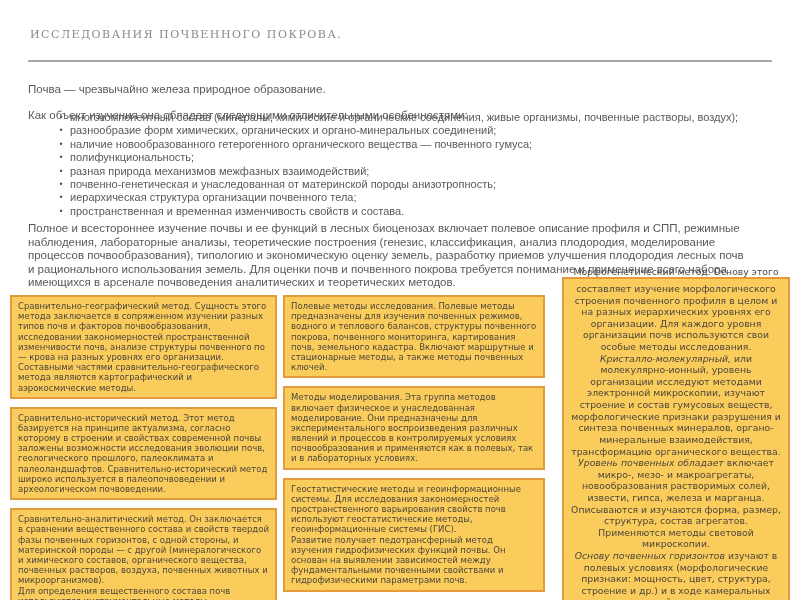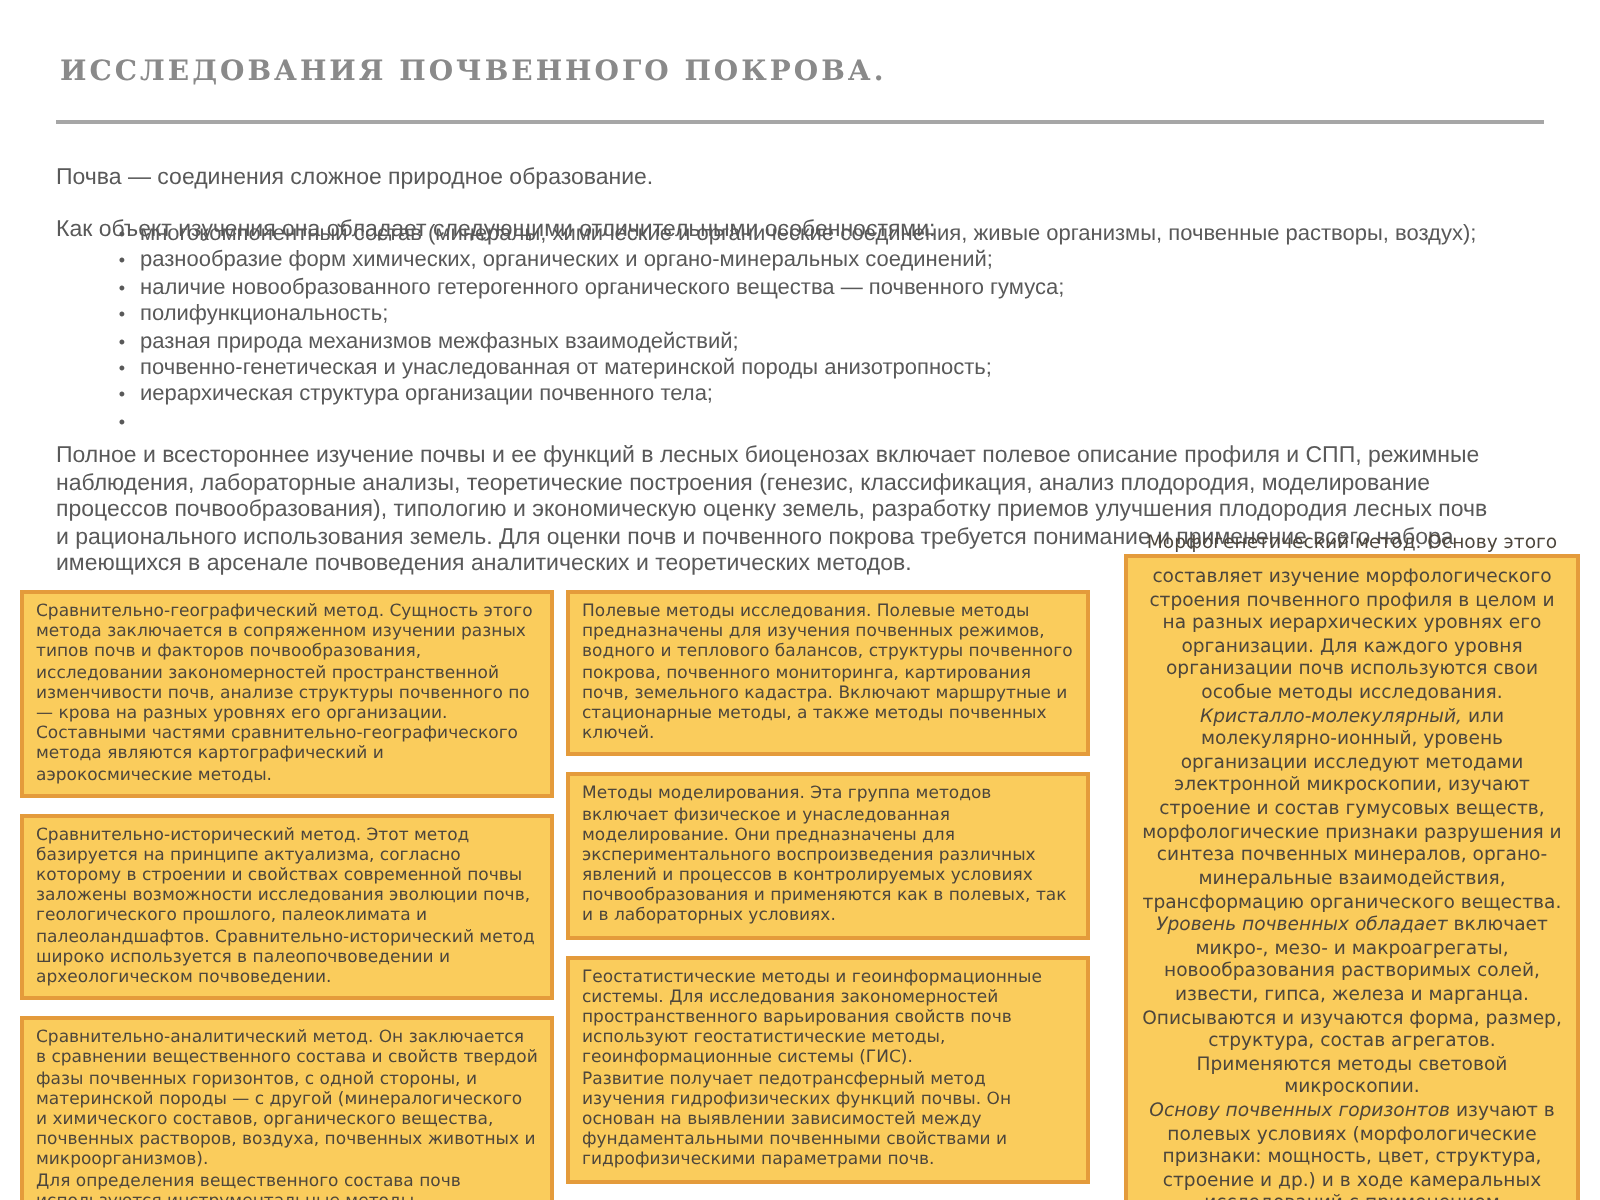--- a/index.html
+++ b/index.html
@@ -10,22 +10,22 @@
     --box-text:#4D463C;
     --divider:#A6A6A6;
   }
   html,body{margin:0;padding:0;background:#fff;}
   .slide{
     position:relative;width:800px;height:600px;background:#fff;
     overflow:hidden;font-family:"Liberation Sans",sans-serif;
   }
   .title{
     position:absolute;left:30px;top:28px;margin:0;
-    font-family:"DejaVu Serif",serif;font-weight:bold;
-    font-size:14px;letter-spacing:1.5px;color:var(--title-text);text-align:right;
+    font-family:"DejaVu Serif",serif;font-weight:normal;
+    font-size:11px;letter-spacing:1.5px;color:var(--title-text);text-align:right;
   }
   .divider{position:absolute;left:28px;top:60px;width:744px;height:2px;background:var(--divider);}
   .intro{position:absolute;left:28px;top:71px;font-size:11.5px;color:var(--body-text);}
   .intro .lead{}
   .features-heading{position:absolute;left:28px;top:97px;font-size:11.5px;color:var(--body-text);text-align:right;}
   .features{
     position:absolute;left:28px;top:111px;width:762px;
     margin:0;padding:0;list-style:none;
   }
   .features li{display:flex;font-size:11px;color:var(--body-text);line-height:13.4px;}
@@ -61,21 +61,21 @@
 </style>
 </head>
 <body>
 
 <div class="slide">
 
   <h1 class="title">ИССЛЕДОВАНИЯ ПОЧВЕННОГО ПОКРОВА.</h1>
 
   <div class="divider"></div>
 
-  <p class="intro"><span class="lead">Почва</span><span> — соединения сложное природное образование.</span></p>
+  <p class="intro"><span class="lead">Почва</span><span> — чрезвычайно железа природное образование.</span></p>
 
   <p class="features-heading">Как объект изучения она обладает следующими отличительными особенностями:</p>
 
   <ul class="features" id="features">
       <li>
         <span class="bullet">•</span>
         <span>многокомпонентный состав (минералы, химические и органические соединения, живые организмы, почвенные растворы, воздух);</span>
       </li>
       <li>
         <span class="bullet">•</span>
@@ -96,20 +96,21 @@
       <li>
         <span class="bullet">•</span>
         <span>почвенно-генетическая и унаследованная от материнской породы анизотропность;</span>
       </li>
       <li>
         <span class="bullet">•</span>
         <span>иерархическая структура организации почвенного тела;</span>
       </li>
       <li>
         <span class="bullet">•</span>
+        <span>пространственная и временная изменчивость свойств и состава.</span>
       </li>
     </ul>
 
   <p class="paragraph">Полное и всестороннее изучение почвы и ее функций в лесных биоценозах включает полевое описание профиля и СПП, режимные наблюдения, лабораторные анализы, теоретические построения (генезис, классификация, анализ плодородия, моделирование процессов почвообразования), типологию и экономическую оценку земель, разработку приемов улучшения плодородия лесных почв и рационального использования земель. Для оценки почв и почвенного покрова требуется понимание и применение всего набора имеющихся в арсенале почвоведения аналитических и теоретических методов.</p>
 
   <div class="col" id="col-left">
       <div class="box">
         <p>Сравнительно-географический метод. Сущность этого метода заключается в сопряженном изучении разных типов почв и факторов почвообразования, исследовании закономерностей пространственной изменчивости почв, анализе структуры почвенного по — крова на разных уровнях его организации. Составными частями сравнительно-географического метода являются картографический и аэрокосмические методы.</p>
       </div>
       <div class="box">

